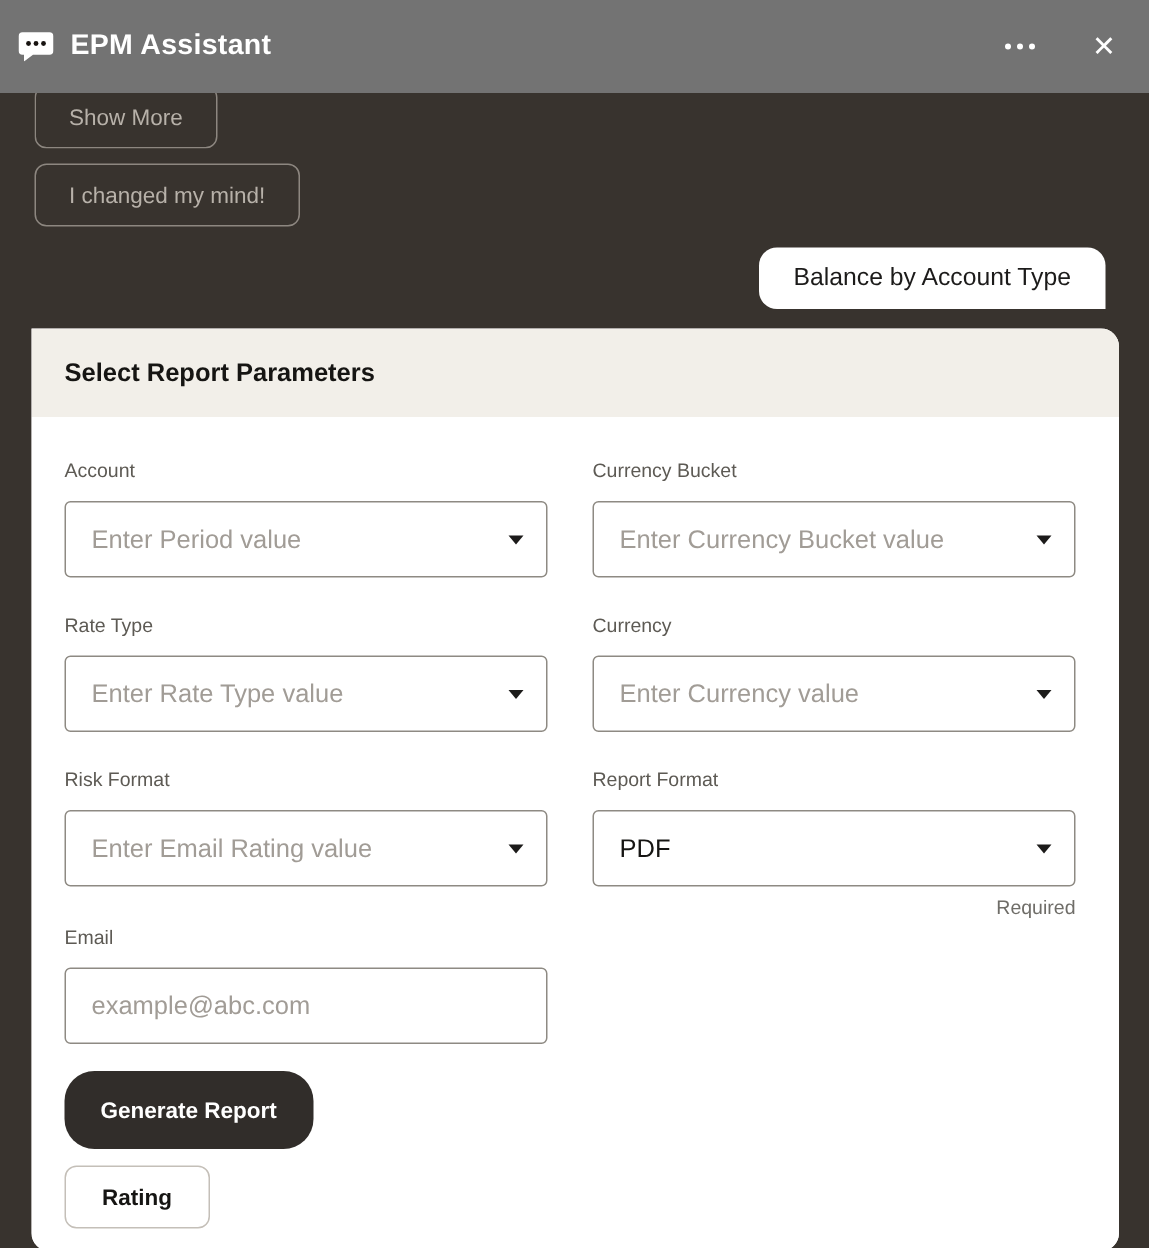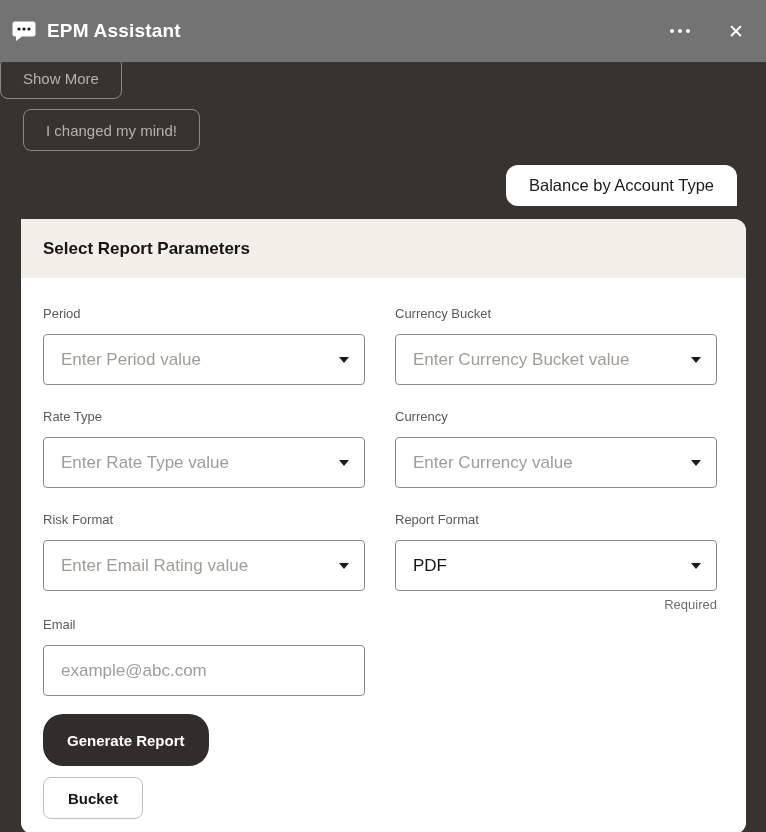--- a/index.html
+++ b/index.html
@@ -10,21 +10,21 @@
   .hdr{height:62px;background:#737373;display:flex;align-items:center;padding:0 18px 0 12px;box-sizing:border-box;}
   .hdr .bubble-icon{flex:0 0 auto;display:block;}
   .hdr h1{margin:0 0 0 11px;font-size:19px;font-weight:bold;color:#ffffff;letter-spacing:.2px;}
   .hdr-actions{margin-left:auto;display:flex;align-items:center;gap:30px;}
   .icon-btn{background:none;border:none;padding:4px;cursor:pointer;display:flex;align-items:center;}
   .dots{gap:4px;}
   .dots i{width:4px;height:4px;border-radius:50%;background:#ffffff;display:block;}
   .close-x{color:#ffffff;font-size:19px;line-height:1;font-family:"DejaVu Sans",sans-serif;}
 
   
-  .clip{overflow:hidden;width:200px;}
+  .clip{overflow:hidden;margin-left:23px;width:200px;}
   .pill{background:transparent;border:1px solid #8d8780;color:#b7b1a9;border-radius:8px;
         font-family:"Liberation Sans",sans-serif;font-size:15px;padding:0 22px;height:42px;cursor:pointer;}
   .pill.showmore{margin-top:-5px;display:block;}
   .pill.mind{margin:10px 0 0 23px;display:block;}
 
   .user-row{display:flex;justify-content:flex-end;margin:14px 29px 0 0;}
   .user-bubble{background:#ffffff;color:#1c1b1a;font-size:16.5px;height:41px;line-height:41px;
                padding:0 23px;border-radius:12px 12px 0 12px;white-space:nowrap;}
 
   
@@ -89,21 +89,21 @@
     <div class="user-row">
       <div class="user-bubble">Balance by Account Type</div>
     </div>
 
     <section class="card">
       <div class="card-hd">Select Report Parameters</div>
       <div class="card-bd">
 
         <div class="form-row">
           <div class="field">
-            <label>Period</label>
+            <label>Account</label>
             <div class="select" role="combobox">
               <span class="txt ph">Enter Period value</span>
               <span class="arrow"></span>
             </div>
           </div>
           <div class="field">
             <label>Currency Bucket</label>
             <div class="select" role="combobox">
               <span class="txt ph">Enter Currency Bucket value</span>
               <span class="arrow"></span>
@@ -145,19 +145,19 @@
             <div class="helper">Required</div>
           </div>
         </div>
 
         <div class="field">
           <label>Email</label>
           <input class="text-input" type="text" placeholder="example@abc.com" style="">
         </div>
 
         <button class="btn-primary">Generate Report</button>
-        <button class="btn-secondary">Bucket</button>
+        <button class="btn-secondary">Rating</button>
 
       </div>
     </section>
 
   </main>
 </div>
 
 </body></html>

